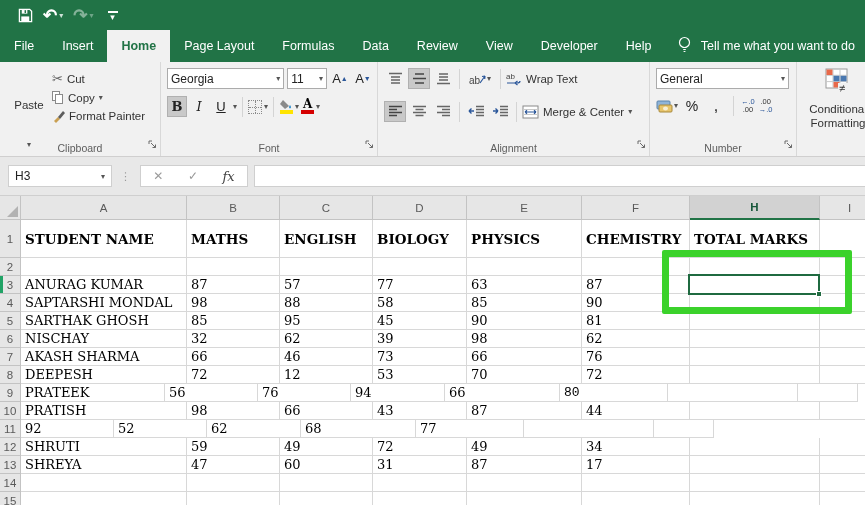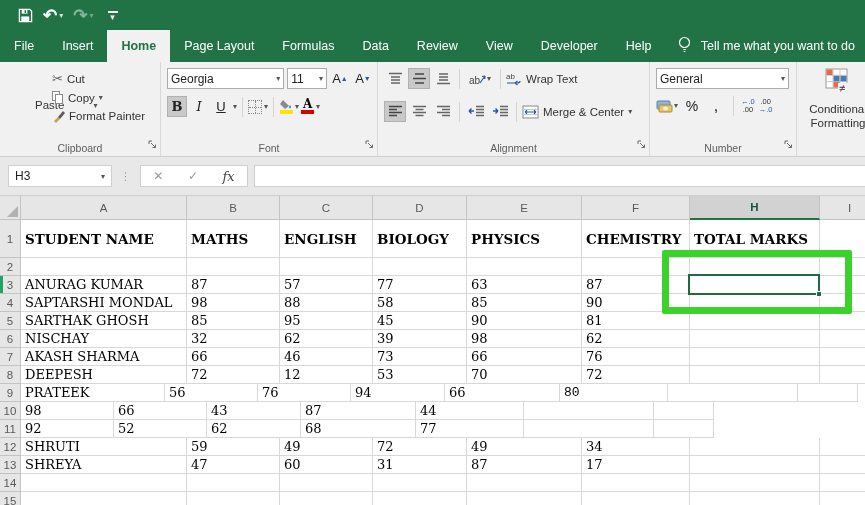--- a/index.html
+++ b/index.html
@@ -28,21 +28,21 @@
   
   .ribbon { height:95px; background:#f1f1f1; display:flex; border-bottom:1px solid #d0cfcf; }
   .rgroup { position:relative; border-right:1px solid #d8d8d8; padding:6px 4px 16px 6px; flex:none; }
   .rgroup-label { position:absolute; bottom:2px; left:0; right:0; text-align:center; font-size:10.5px; color:#5d5d5d; }
   .launcher { position:absolute; right:3px; bottom:3px; cursor:pointer; }
   .caret-s { font-size:8px; color:#555; }
   .rbtn { cursor:pointer; display:flex; align-items:center; gap:4px; font-size:11.5px; color:#333; }
   .toggled { background:#c9c9c9; border:1px solid #b0b0b0; }
 
   .g-clipboard { width:161px; display:flex; }
-  .paste-big { width:46px; display:flex; flex-direction:row; align-items:center; font-size:11.5px; color:#333; padding-top:2px; cursor:pointer;gap:29px; }
+  .paste-big { width:46px; display:flex; flex-direction:column; align-items:center; font-size:11.5px; color:#333; padding-top:2px; cursor:pointer;gap:29px; }
   .clip-col { display:flex; flex-direction:column; gap:5px; padding-top:3px; }
 
   .g-font { width:217px; }
   .font-row1 { display:flex; align-items:center; gap:3px; }
   .combo { background:#fff; border:1px solid #ababab; height:21px; display:flex; align-items:center; font-size:12px; color:#222; padding:0 3px; justify-content:space-between; cursor:pointer; }
   .font-name { width:118px; }
   .font-size { width:40px; }
   .grow-font { font-size:13px; } .shrink-font { font-size:11px; }
   .font-row2 { display:flex; align-items:center; gap:2px; margin-top:7px; }
   .fbtn { min-width:20px; height:21px; display:flex; align-items:center; justify-content:center; font-size:13px; cursor:pointer; color:#222; }
@@ -507,20 +507,21 @@
       <div class="cell" style="width: 93px; height: 18px;">56</div>
       <div class="cell" style="width: 93px; height: 18px;">76</div>
       <div class="cell" style="width: 94px; height: 18px;">94</div>
       <div class="cell" style="width: 115px; height: 18px;">66</div>
       <div class="cell" style="width: 108px; height: 18px; font-family: Liberation Mono, monospace;">80</div>
       <div class="cell" style="width: 130px; height: 18px;"></div>
       <div class="cell" style="width: 60px; height: 18px;"></div>
     </div>
     <div class="srow">
       <div class="hcell rowhdr" style="height: 18px;">10</div>
+      <div class="cell" style="width: 166px; height: 18px;">PRATISH</div>
       <div class="cell" style="width: 93px; height: 18px;">98</div>
       <div class="cell" style="width: 93px; height: 18px;">66</div>
       <div class="cell" style="width: 94px; height: 18px;">43</div>
       <div class="cell" style="width: 115px; height: 18px;">87</div>
       <div class="cell" style="width: 108px; height: 18px;">44</div>
       <div class="cell" style="width: 130px; height: 18px;"></div>
       <div class="cell" style="width: 60px; height: 18px;"></div>
     </div>
     <div class="srow">
       <div class="hcell rowhdr" style="height: 18px;">11</div>

